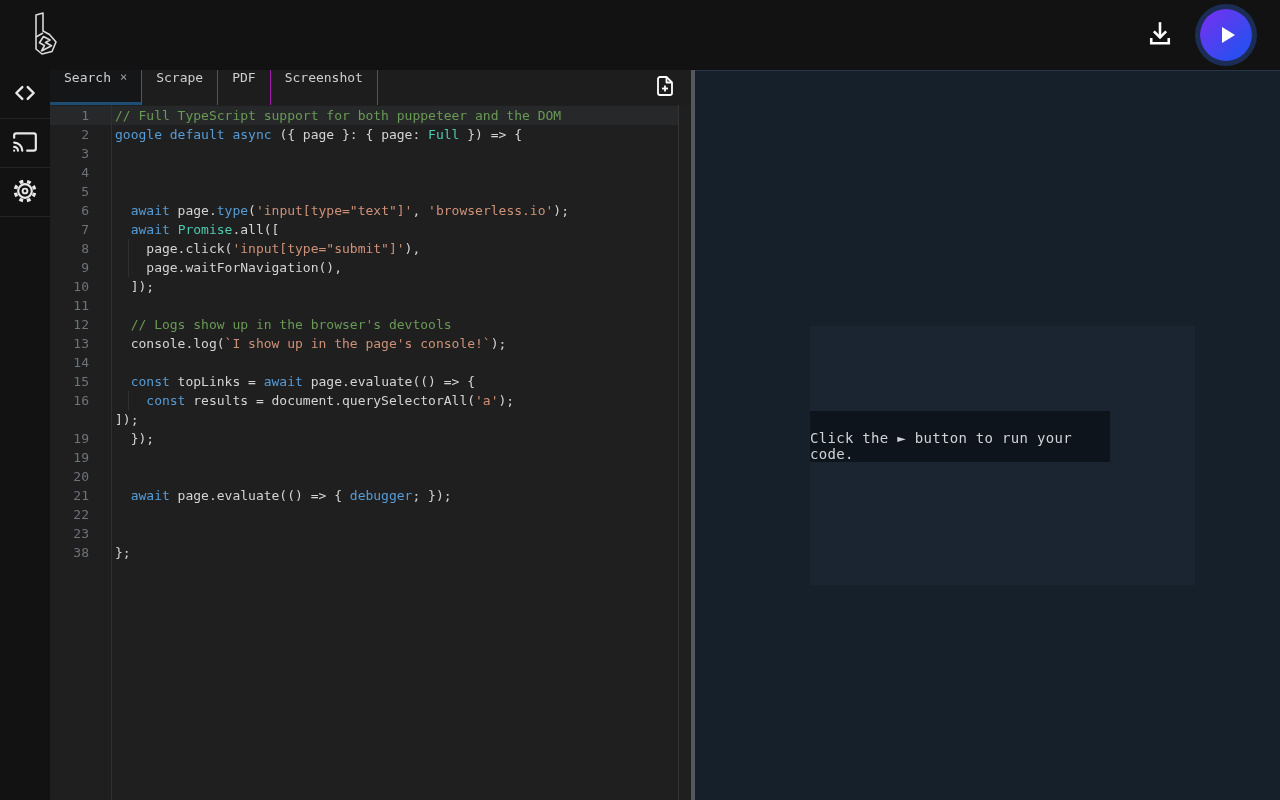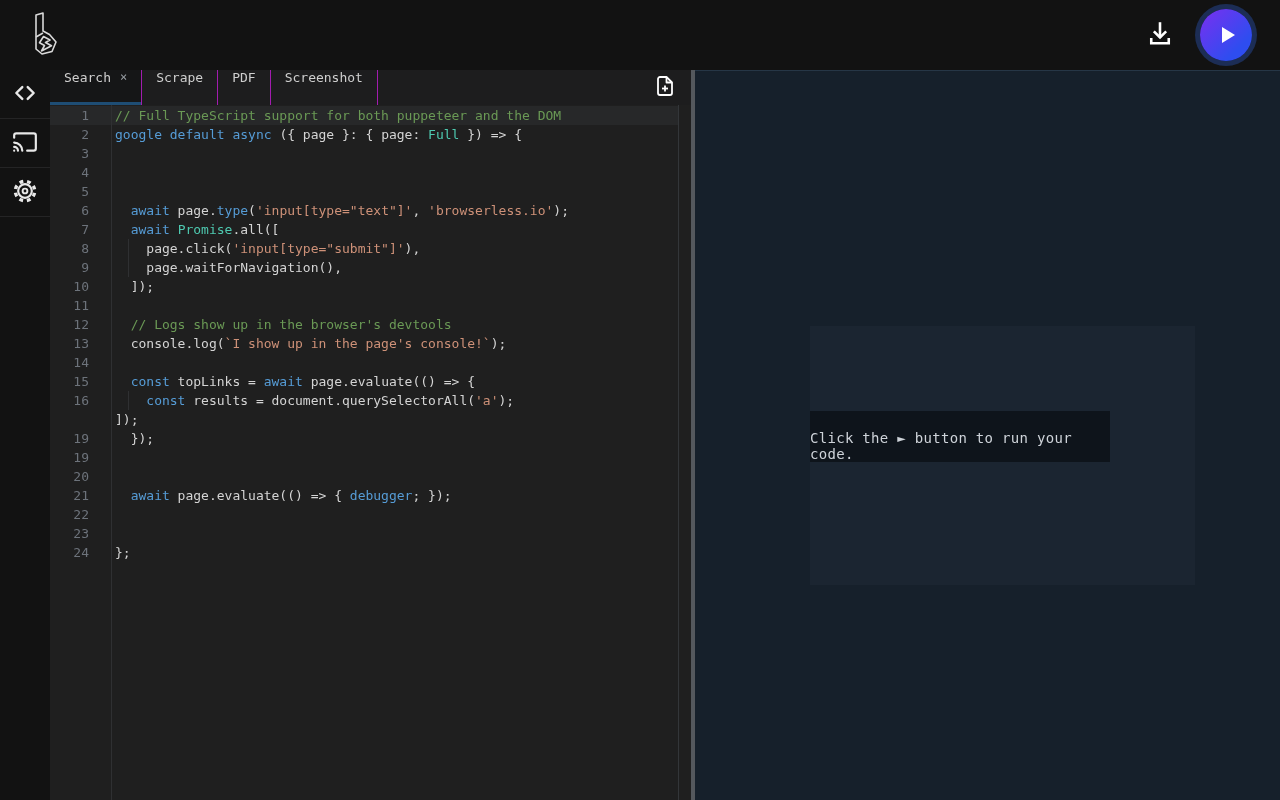--- a/index.html
+++ b/index.html
@@ -178,21 +178,21 @@
             <div class="row"><span class="ln">14</span><span class="code"></span></div>
             <div class="row"><span class="ln">15</span><span class="code"><span>  </span><span class="kw">const</span><span> topLinks = </span><span class="kw">await</span><span> page.evaluate(() =&gt; {</span></span></div>
             <div class="row"><span class="ln">16</span><span class="guide2"></span><span class="code"><span>    </span><span class="kw">const</span><span> results = document.querySelectorAll(</span><span class="str">'a'</span><span>);</span></span></div>
             <div class="row"><span class="ln"></span><span class="code"><span>]);</span></span></div>
             <div class="row"><span class="ln">19</span><span class="code"><span>  });</span></span></div>
             <div class="row"><span class="ln">19</span><span class="code"></span></div>
             <div class="row"><span class="ln">20</span></div>
             <div class="row"><span class="ln">21</span><span class="code"><span>  </span><span class="kw">await</span><span> page.evaluate(() =&gt; { </span><span class="kw">debugger</span><span>; });</span></span></div>
             <div class="row"><span class="ln">22</span><span class="code"></span></div>
             <div class="row"><span class="ln">23</span></div>
-            <div class="row"><span class="ln">24</span><span class="code"><span>};</span></span></div>
+            <div class="row"><span class="ln">38</span><span class="code"><span>};</span></span></div>
           </div>
         <div class="gutter-line"></div>
         <div class="ruler"></div>
       </div>
     </section>
 
     <div class="divider"></div>
 
     <section class="panel">
       <div class="panel-light"></div>

